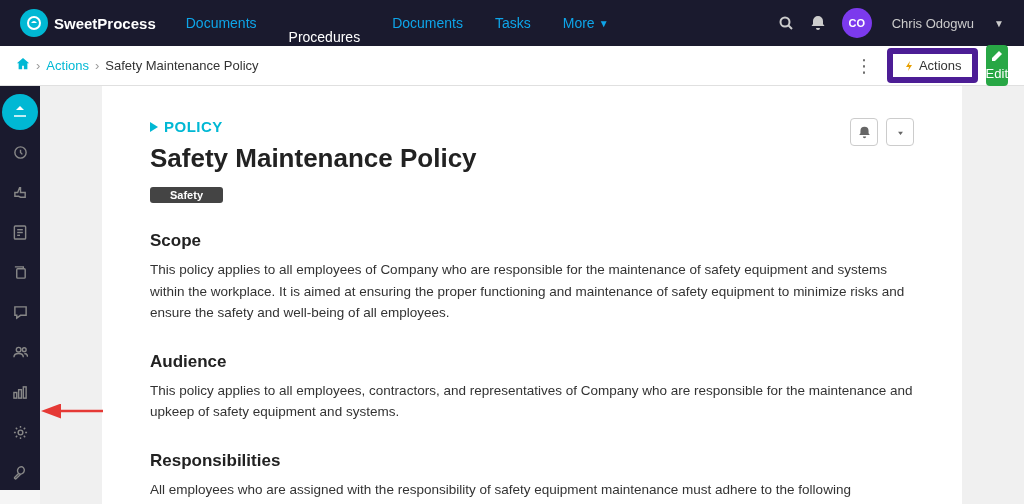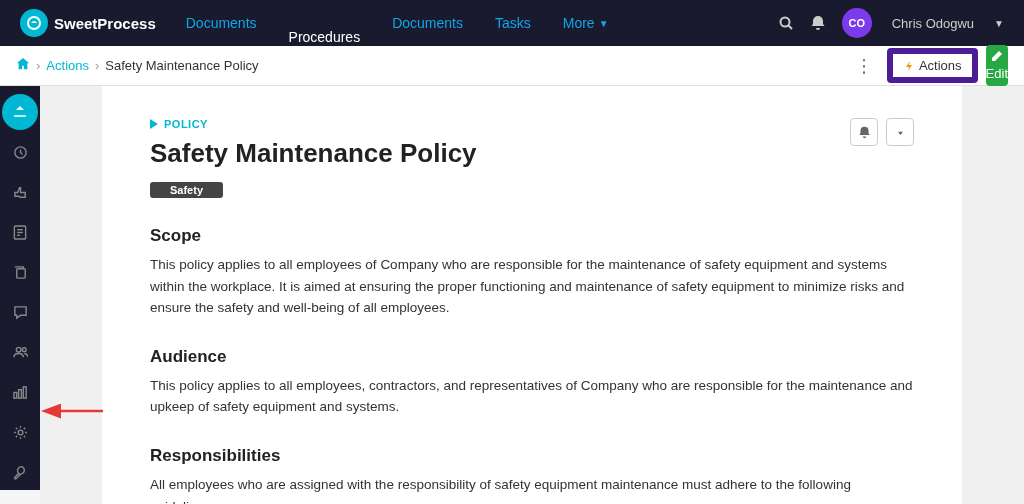--- a/index.html
+++ b/index.html
@@ -130,21 +130,21 @@
       margin: 0 auto;
       background: white;
       min-height: 100%;
       padding: 32px 48px 48px;
       position: relative;
     }
 
     
     .policy-label {
       display: flex; align-items: center; gap: 6px;
-      font-size: 11px; font-weight: 600; color: #00b8d4; text-transform: uppercase;
+      font-size: 15px; font-weight: 600; color: #00b8d4; text-transform: uppercase;
       letter-spacing: 0.5px; margin-bottom: 8px;
     }
     .policy-arrow {
       width: 0; height: 0;
       border-top: 5px solid transparent;
       border-bottom: 5px solid transparent;
       border-left: 8px solid #00b8d4;
     }
     .policy-title {
       font-size: 26px; font-weight: 700; color: #222;

